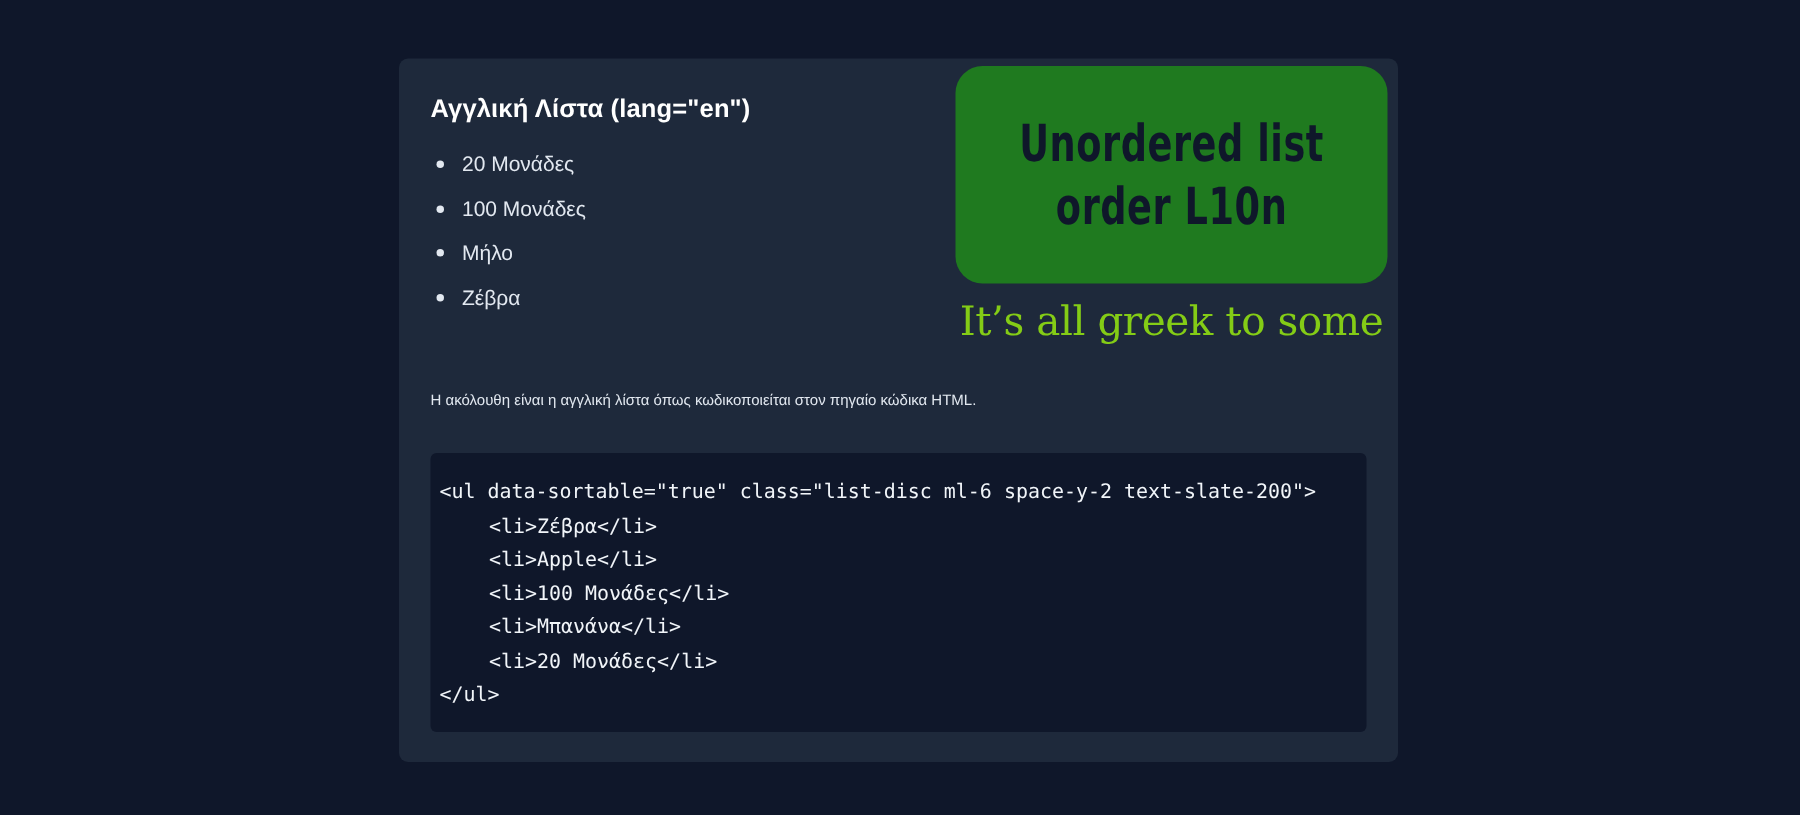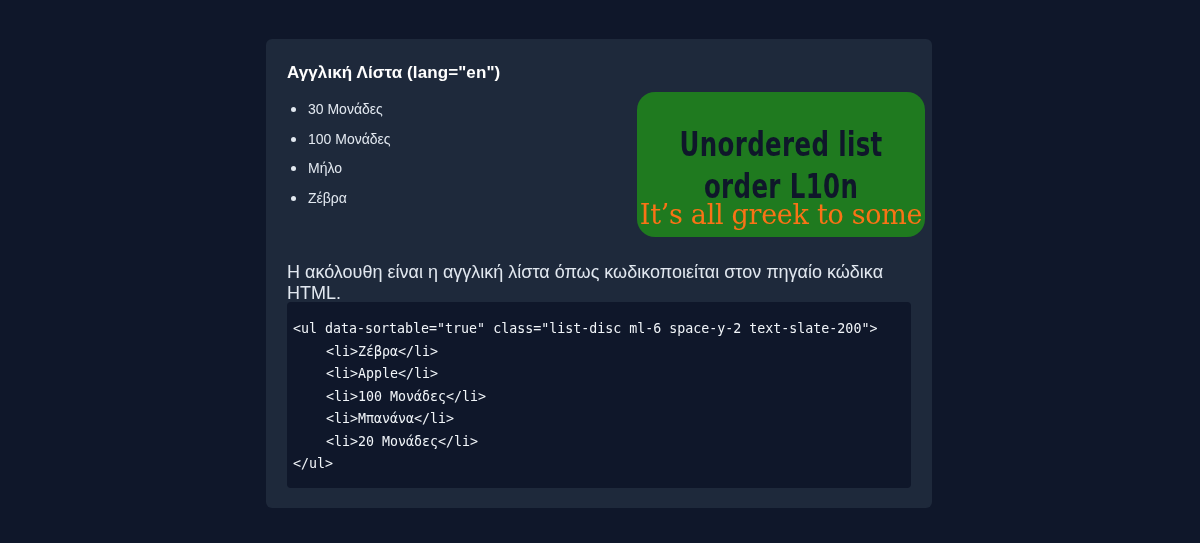--- a/index.html
+++ b/index.html
@@ -46,46 +46,45 @@
       background: #e2e8f0;
     }
     .badge {
       position: absolute;
       left: 371px; top: 5px;
       width: 288px; height: 145px;
       background: #1f7a1f;
       border-radius: 18px;
       display: flex; align-items: center; justify-content: center;
       text-align: center;
-      margin-top: 48px;
     }
     .badge-text {
       font-family: "DejaVu Sans", sans-serif;
       font-weight: bold;
       font-size: 34px;
       line-height: 42px;
       color: #0f172a;
       transform: scaleX(0.72);
       letter-spacing: 0.5px;
       white-space: nowrap;
     }
     .tagline {
       position: absolute;
       left: 371px; top: 160px;
       width: 288px;
       text-align: center;
       font-family: "DejaVu Serif", "Liberation Serif", serif;
       font-size: 27px;
-      color: #f97316;
+      color: #84cc16;
       letter-spacing: -0.3px;
     }
     .desc {
       position: absolute;
       left: 21px; top: 223px;
-      font-size: 18px;
+      font-size: 10px;
       color: #e2e8f0;
     }
     .code {
       position: absolute;
       left: 21px; top: 263px;
       width: 624px; height: 186px;
       background: #0f172a;
       border-radius: 4px;
       padding: 16px 0 0 6px;
       font-family: "DejaVu Sans Mono", "Liberation Mono", monospace;
@@ -97,21 +96,21 @@
     .code .line { display: block; }
     .code .indent { padding-left: 33px; }
   </style>
 </head>
 <body>
 
 <div class="card">
   <h2 class="heading">Αγγλική Λίστα (lang="en")</h2>
 
   <ul class="list">
-    <li>30 Μονάδες</li>
+    <li>20 Μονάδες</li>
     <li>100 Μονάδες</li>
     <li>Μήλο</li>
     <li>Ζέβρα</li>
   </ul>
 
   <div class="badge">
     <div class="badge-text">
       <div>Unordered list</div>
       <div>order L10n</div>
     </div>

